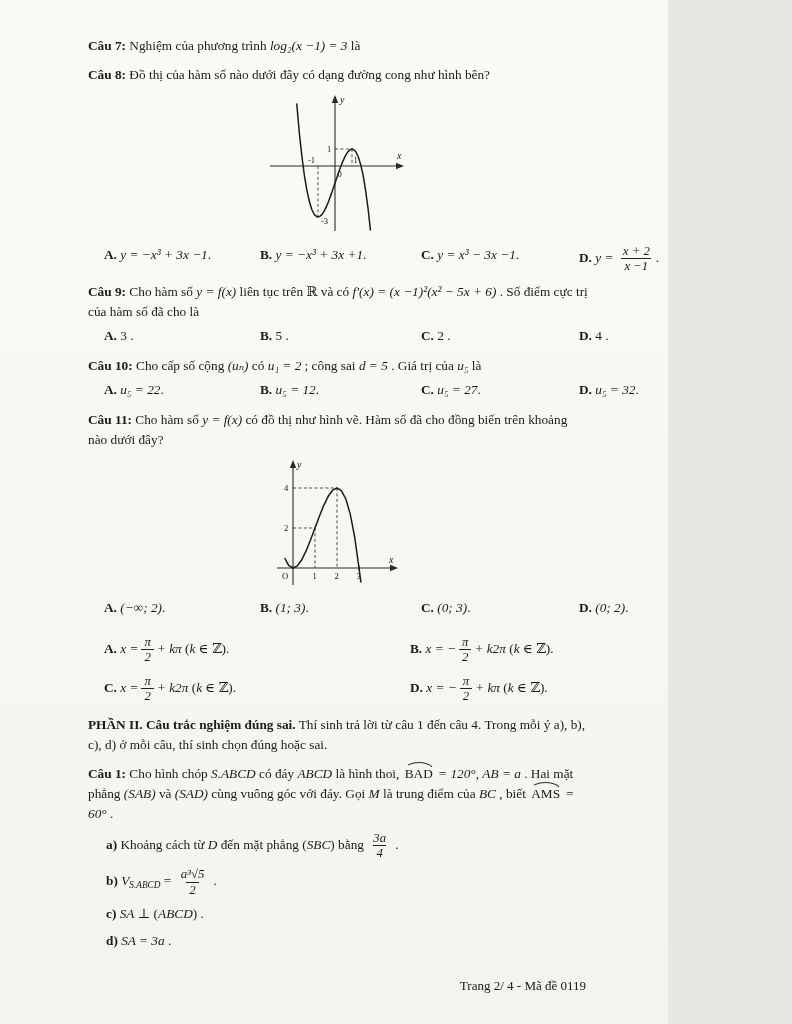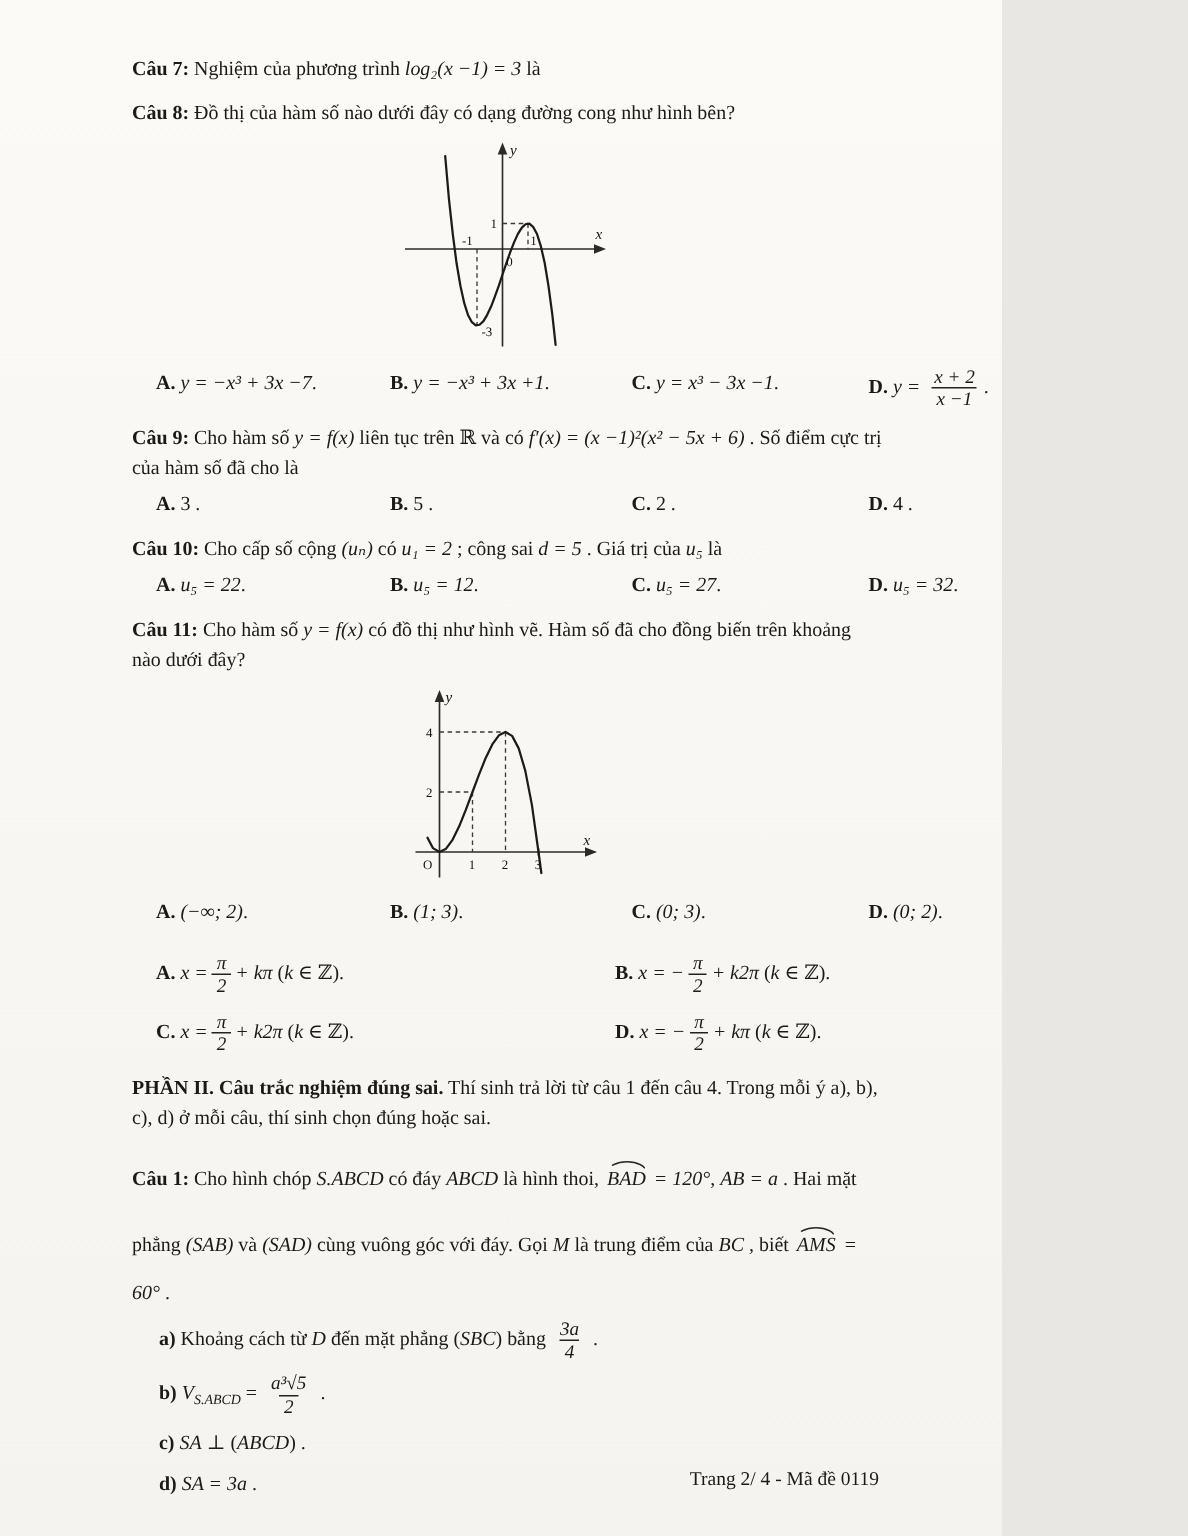--- a/index.html
+++ b/index.html
@@ -23,21 +23,21 @@
   .q-label { font-weight:bold; }
   .math { font-style:italic; }
   sub.msub { font-size:0.7em; font-style:italic; vertical-align:-0.35em; }
   .frac {
     display:inline-flex; flex-direction:column; align-items:center;
     vertical-align:middle; margin:0 3px; line-height:1.12;
     font-style:italic; font-size:0.96em; text-align:center;
   }
   .frac .fnum { display:block; padding:0 3px; }
   .frac .fden { display:block; padding:0 3px; border-top:1.1px solid #222; }
-  .hat { font-style:italic; position:relative; margin:12px 2px; display:inline-block; }
+  .hat { position:relative; margin:0 2px; display:inline-block; }
   .hat::before {
     content:""; position:absolute; left:0; right:0; top:-2px; height:5px;
     border:1.3px solid transparent; border-top-color:#2a2a28;
     border-radius:50% / 100% 100% 0 0;
   }
   .opts { display:grid; padding-left:16px; margin-top:3px; column-gap:6px; }
   .opts.cols4 { grid-template-columns:150px 155px 152px 1fr; }
   .opts.cols2 { grid-template-columns:300px 1fr; row-gap:9px;margin-top:16px; }
   .opt { line-height:1.65; white-space:nowrap; }
   .opt b { font-weight:bold; }
@@ -82,21 +82,21 @@
         <text class="lab" x="90" y="15">y</text>
         <text class="lab" x="147" y="71">x</text>
         <text class="num" x="77" y="64">1</text>
         <text class="num" x="58" y="75">-1</text>
         <text class="num" x="103.5" y="75">1</text>
         <text class="num" x="87.5" y="89">0</text>
         <text class="num" x="71" y="136">-3</text>
       </svg>
     </figure>
     <div class="opts cols4">
-        <span class="opt"><b>A. </b><span class="math">y = −x³ + 3x −7</span>.</span>
+        <span class="opt"><b>A. </b><span class="math">y = −x³ + 3x −1</span>.</span>
         <span class="opt"><b>B. </b><span class="math">y = −x³ + 3x +1</span>.</span>
         <span class="opt"><b>C. </b><span class="math">y = x³ − 3x −1</span>.</span>
         <span class="opt"><b>D. </b><span class="math">y = </span><span class="frac">
             <span class="fnum">x + 2</span>
             <span class="fden">x −1</span>
           </span>.</span>
       </div>
   </section>
 
   <section class="q">

